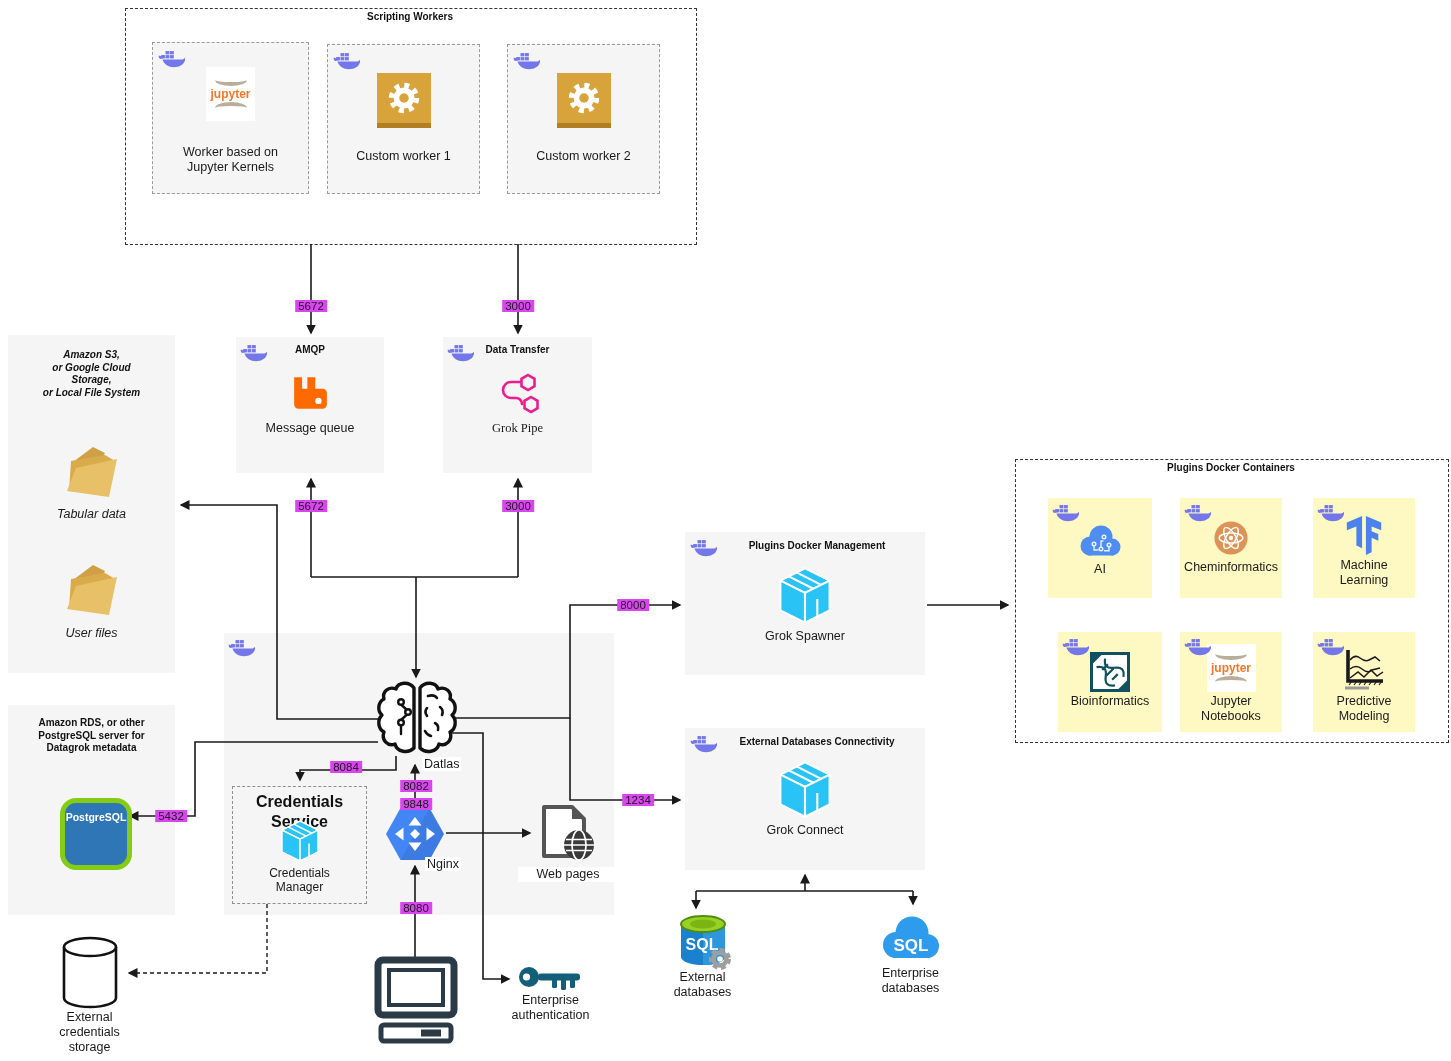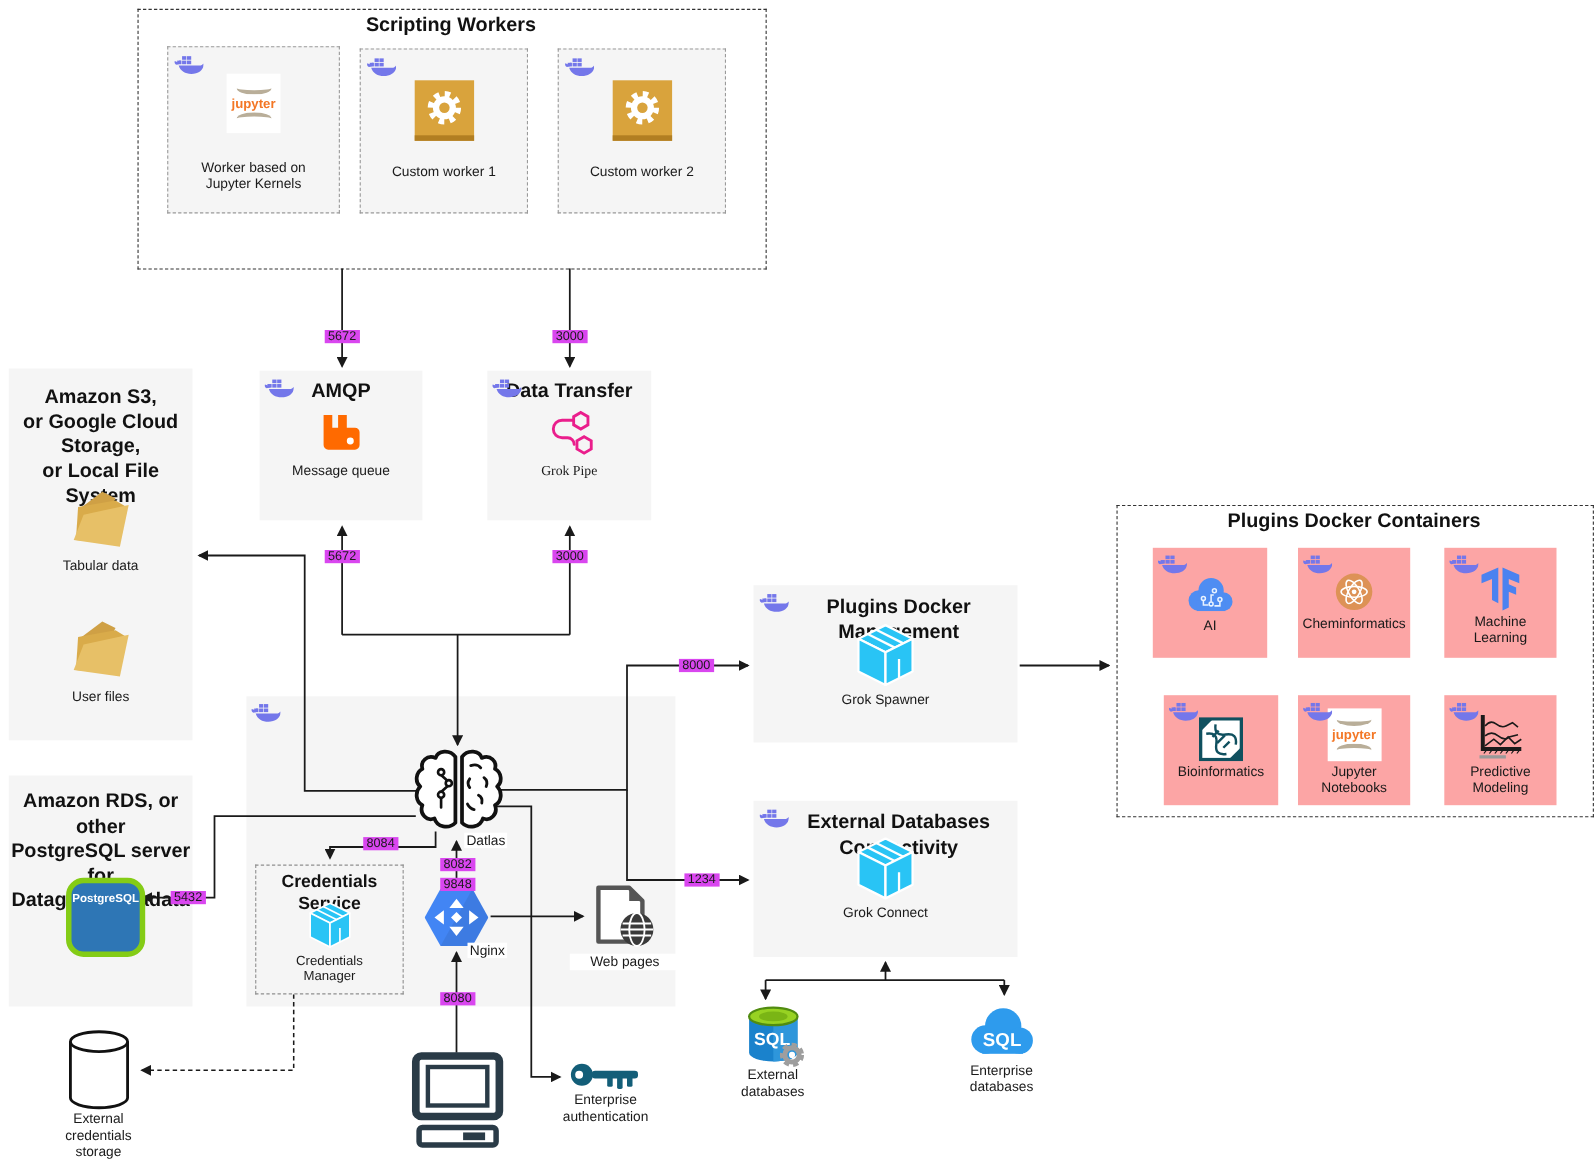--- a/index.html
+++ b/index.html
@@ -2,22 +2,22 @@
 <html><head>
 <meta charset="utf-8">
 <style>
   html,body{margin:0;padding:0;background:#fff;}
   #stage{position:relative;width:1451px;height:1061px;background:#fff;
          font-family:"Liberation Sans",sans-serif;color:#1a1a1a;overflow:hidden;}
   .abs{position:absolute;}
   .graybox{position:absolute;background:#f5f5f5;}
   .dashbox{position:absolute;border:1.6px dashed #333;background:#fff;}
   .dashtile{position:absolute;border:1.5px dashed #9a9a9a;background:#f5f5f5;}
-  .tile{position:absolute;background:#fca5a5;}
-  .title{font-weight:bold;font-size:18px;color:#111;text-align:center;white-space:pre-line;line-height:1.25;}
+  .tile{position:absolute;background:#fef9c3;}
+  .title{font-weight:bold;font-size:10px;color:#111;text-align:center;white-space:pre-line;line-height:1.25;}
   .lbl{font-size:12.5px;color:#1a1a1a;text-align:center;white-space:pre-line;line-height:1.18;}
   .port{position:absolute;transform:translate(-50%,-50%);font-size:11.5px;background:#d946ef;padding:0 3px;z-index:7;}
   .tag{position:absolute;font-size:12.5px;background:#fff;padding:0 2px;z-index:7;}
   .iconrow{position:absolute;left:0;right:0;display:flex;justify-content:center;}
   svg{display:block;}
   .docker{position:absolute;width:27px;height:20px;z-index:6;}
   #wires{position:absolute;left:0;top:0;z-index:4;}
   .z6{z-index:6;}
   .jupyter-tile{background:#fff;width:49px;height:54px;display:flex;flex-direction:column;align-items:center;justify-content:center;gap:1px;}
   .jl-arc{width:32px;height:8px;}
@@ -133,21 +133,21 @@
     <div class="iconrow" style="top:36px;">
       <svg width="46" height="42" viewBox="0 0 46 42" fill="none" stroke="#ea1e8c" stroke-width="2.6">
         <path d="M28,9 H16 a8,8 0 0 0 0,16 h5 a6,6 0 0 1 6,6" stroke-linecap="round"></path>
         <polygon points="33,2 39.5,5.8 39.5,13.2 33,17 26.5,13.2 26.5,5.8" fill="#f5f5f5"></polygon>
         <polygon points="36,24 42.5,27.8 42.5,35.2 36,39 29.5,35.2 29.5,27.8" fill="#f5f5f5"></polygon>
       </svg>
     </div>
     <div class="abs lbl" style="left:0;right:0;top:84px;font-family:Liberation Serif, serif;">Grok Pipe</div>
   </div>
 
-  <div class="graybox" style="left:8px;top:335px;width:167px;height:338px;">
+  <div class="graybox" style="left:8px;top:335px;width:167px;height:338px;font-style:italic;">
     <div class="abs title" style="left:0;right:0;top:14px;">Amazon S3,
 or Google Cloud
 Storage,
 or Local File System</div>
     <div class="iconrow" style="top:105px;">
       <svg width="66" height="64" viewBox="0 0 66 62">
         <polygon points="14,21 34,6 46,12 41,22" fill="#cfa045"></polygon>
         <polygon points="12,20 46,14 56,20 48,54 10,50" fill="#d9ab4a"></polygon>
         <polygon points="17,27 58,18 50,56 8,50" fill="#e7c067"></polygon>
       </svg>

